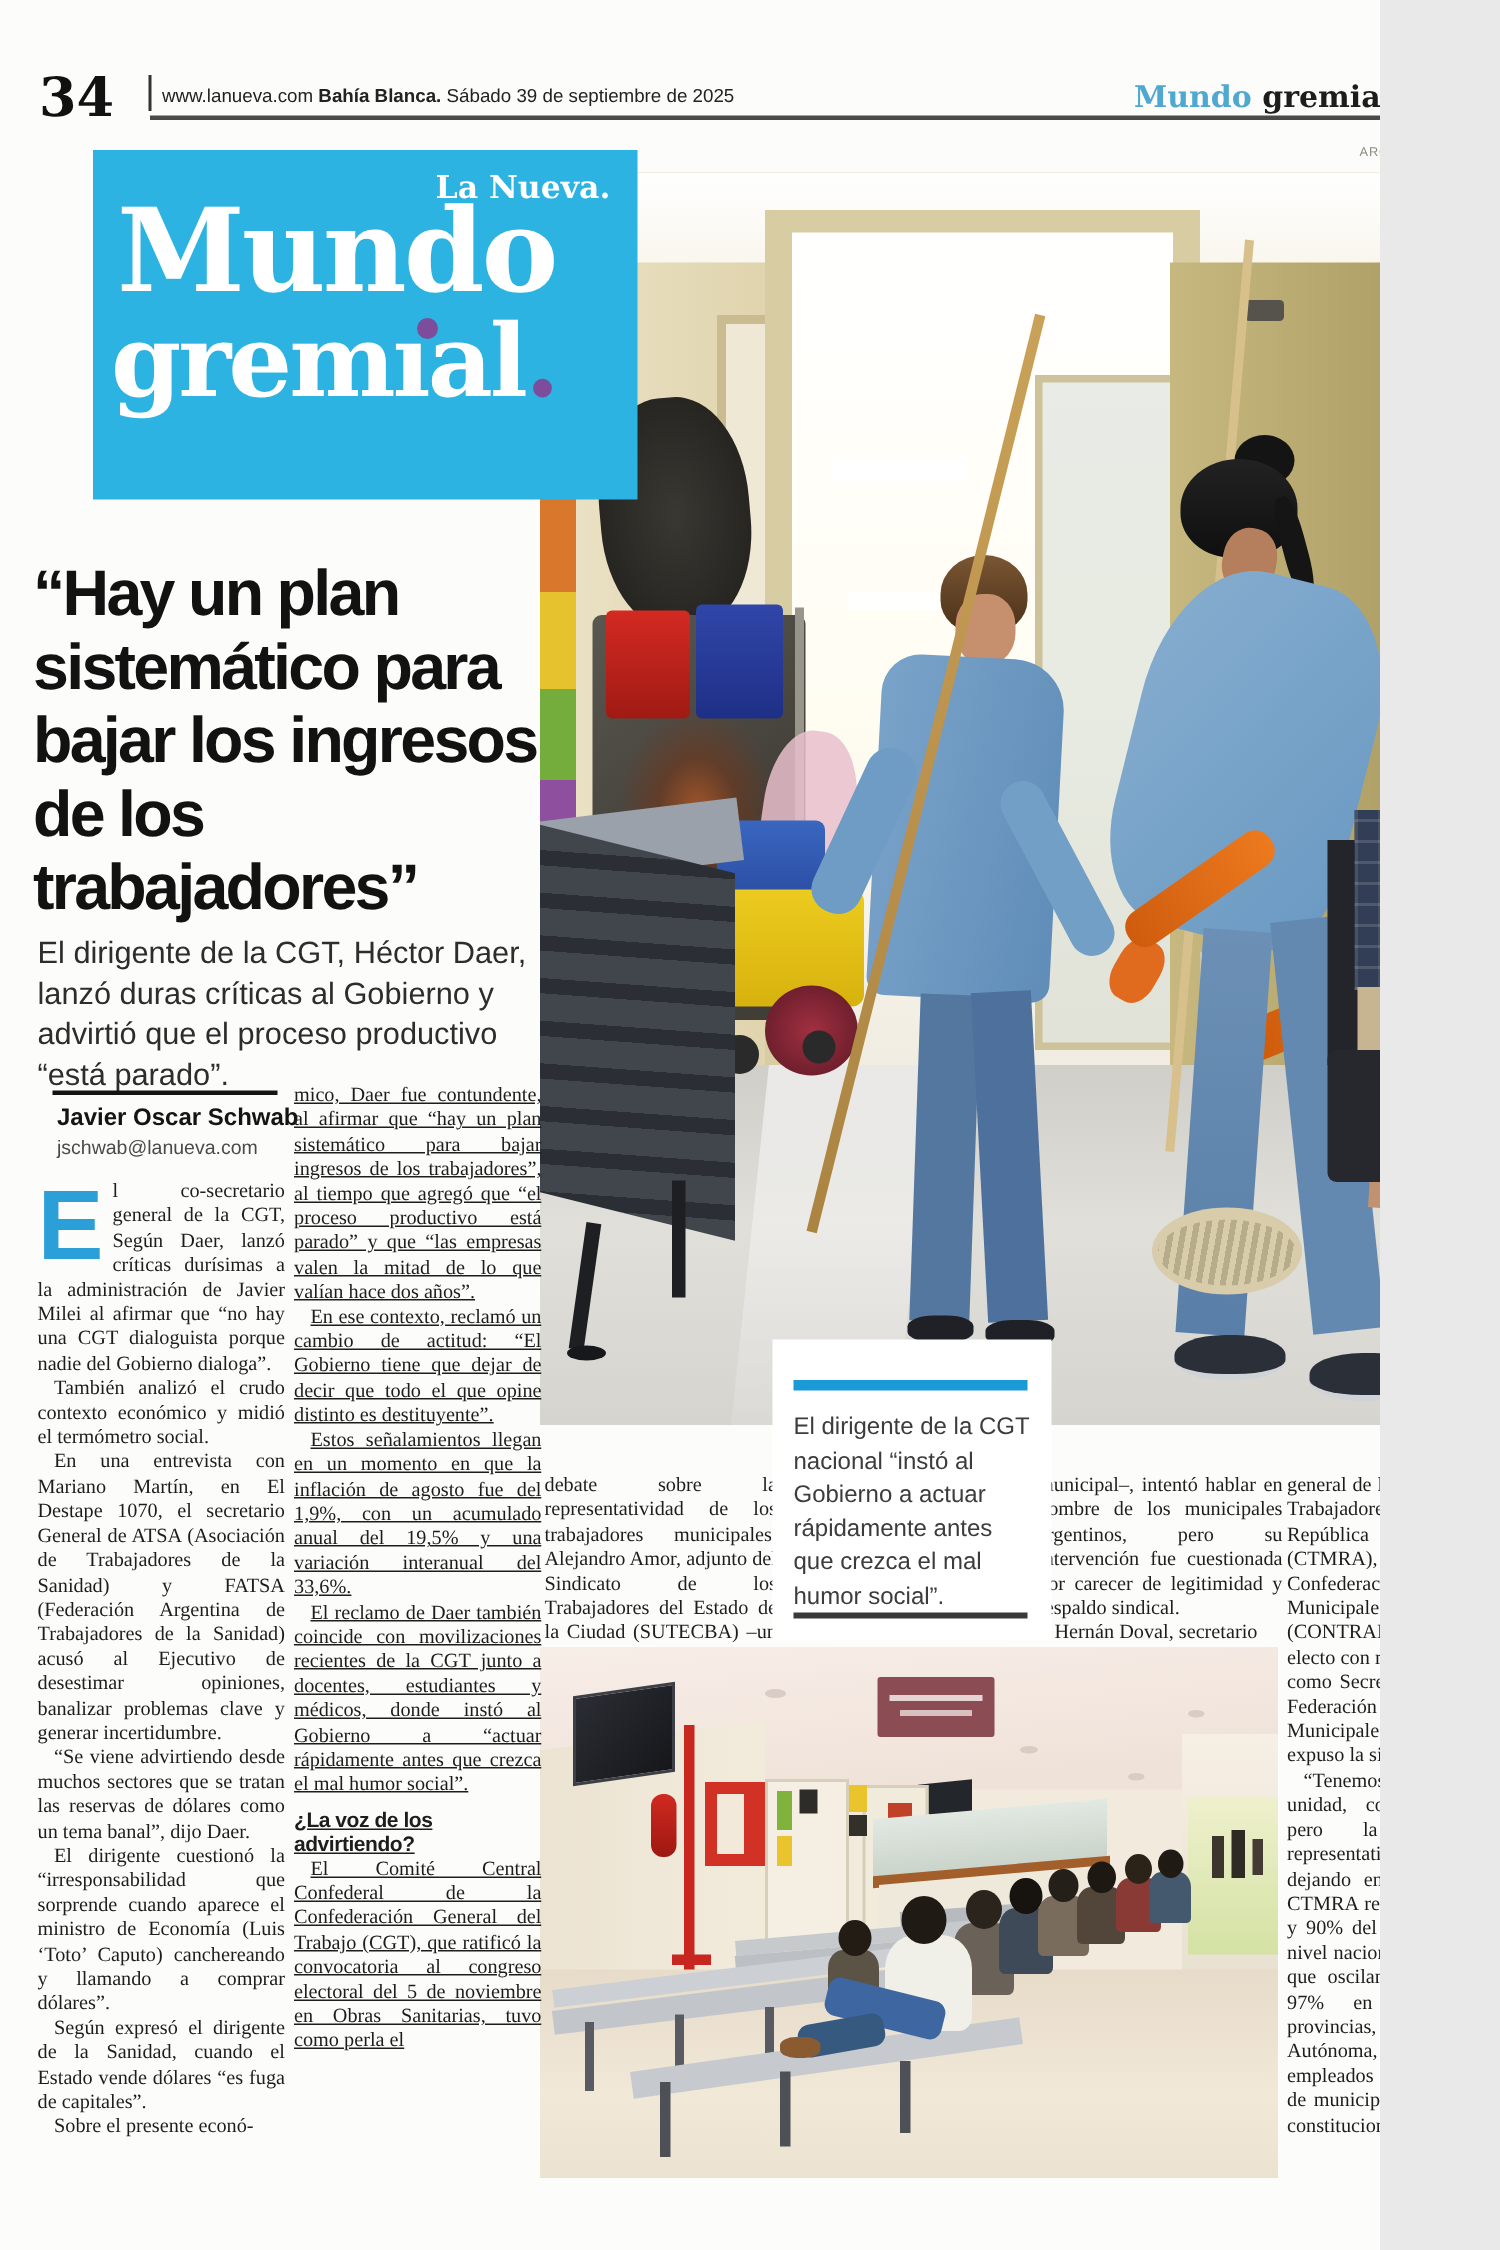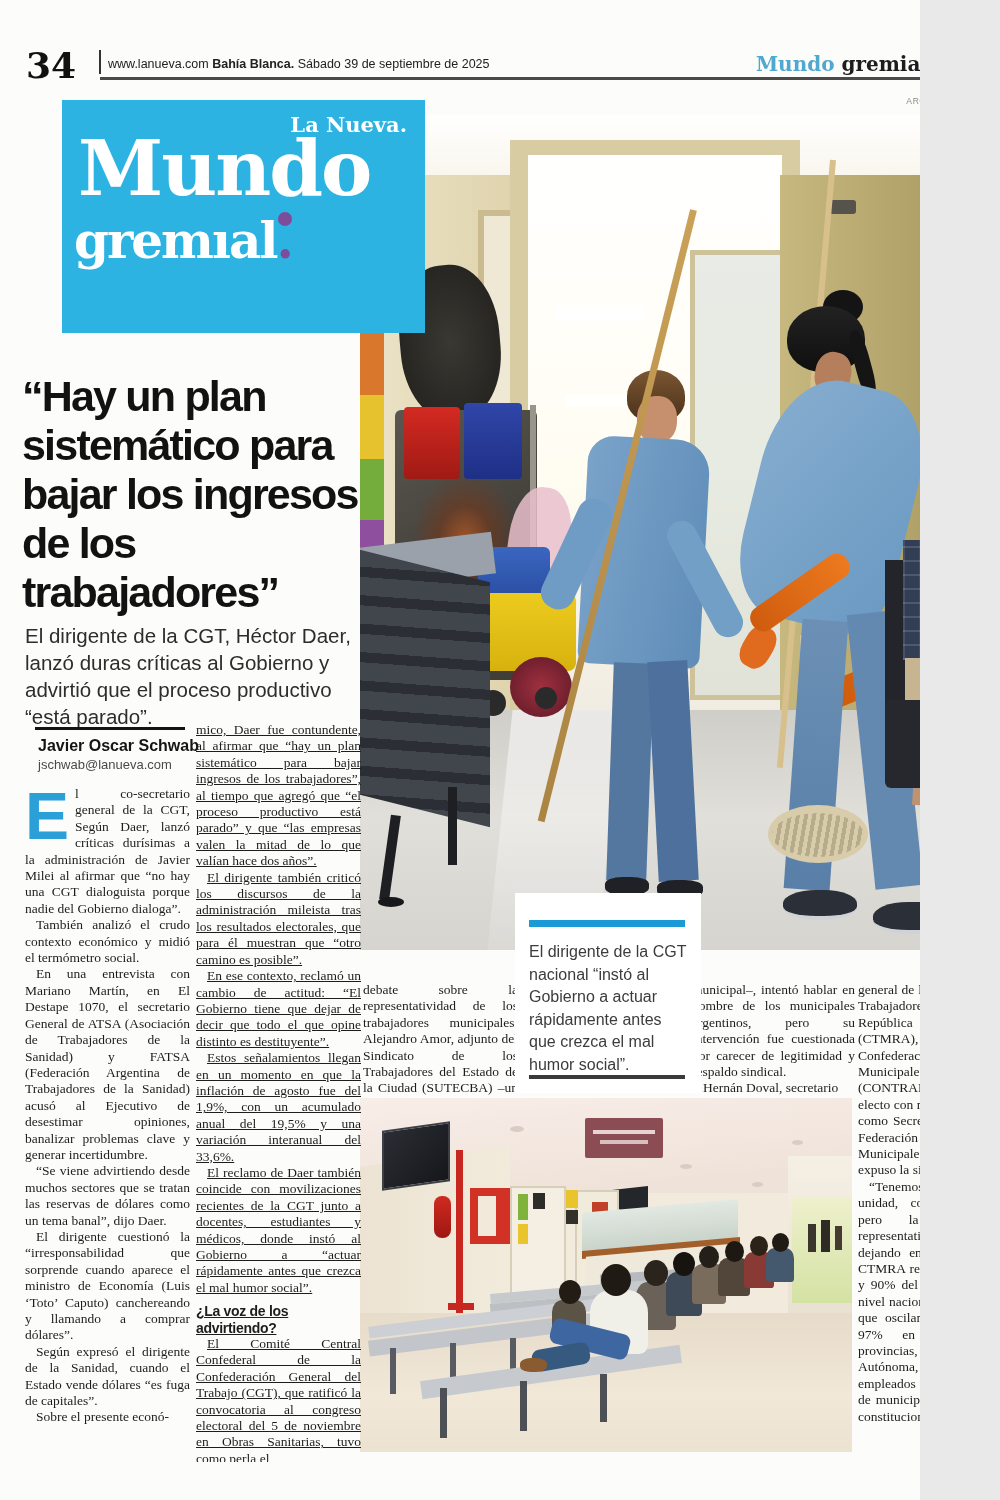--- a/index.html
+++ b/index.html
@@ -16,21 +16,21 @@
   .sec-blue{color:#4fa8cf;}
   .sec-black{color:#1d1d1d;}
   .brand-vrule{left:943px;top:50px;width:2px;height:25px;background:#444;}
   .brand-right{left:956px;top:52px;font-family:"DejaVu Serif",serif;font-weight:bold;font-size:20px;color:#1d1d1d;white-space:nowrap;}
   .mast-rule{left:100px;top:77px;width:900px;height:3px;background:#4a4a4a;}
 
   
   .logobox{left:62px;top:100px;width:363px;height:233px;background:#2cb3e2;overflow:visible;z-index:5;}
   .logo-brand{position:absolute;right:18px;top:12px;font-family:"DejaVu Serif",serif;font-weight:bold;font-size:21px;color:#fff;}
   .logo-l1{position:absolute;left:16px;top:28px;font-family:"DejaVu Serif",serif;font-weight:bold;font-size:77px;line-height:80px;color:#fff;letter-spacing:-2px;}
-  .logo-l2{position:absolute;left:12px;top:98px;font-family:"DejaVu Serif",serif;font-weight:bold;font-size:50px;line-height:86px;color:#fff;letter-spacing:-2px;}
+  .logo-l2{position:absolute;left:12px;top:98px;font-family:"DejaVu Serif",serif;font-weight:bold;font-size:67px;line-height:86px;color:#fff;letter-spacing:-2px;}
   .logo-dot{position:absolute;left:216px;top:112px;width:14px;height:14px;border-radius:50%;background:#7d4d9b;}
   .logo-period{color:#7d4d9b;}
 
   
   .headline{left:22px;top:372px;width:340px;font-family:"Liberation Sans",sans-serif;font-weight:900;
             font-size:43px;line-height:49px;letter-spacing:-1.8px;color:#121212;}
   .deck{left:25px;top:622px;width:330px;font-family:"Liberation Sans",sans-serif;font-size:20.5px;line-height:27px;color:#2d2d2d;}
   .by-rule{left:35px;top:727px;width:150px;height:3px;background:#141414;}
   .by-name{left:38px;top:737px;font-family:"Liberation Sans",sans-serif;font-weight:bold;font-size:16px;color:#141414;}
   .by-mail{left:38px;top:757px;font-family:"Liberation Sans",sans-serif;font-size:13px;color:#4a4a4a;}
@@ -169,21 +169,20 @@
     <p>También analizó el crudo contexto económico y midió el termómetro social.</p>
     <p>En una entrevista con Mariano Martín, en El Destape 1070, el secretario General de ATSA (Asociación de Trabajadores de la Sanidad) y FATSA (Federación Argentina de Trabajadores de la Sanidad) acusó al Ejecutivo de desestimar opiniones, banalizar problemas clave y generar incertidumbre.</p>
     <p>“Se viene advirtiendo desde muchos sectores que se tratan las reservas de dólares como un tema banal”, dijo Daer.</p>
     <p>El dirigente cuestionó la “irresponsabilidad que sorprende cuando aparece el ministro de Economía (Luis ‘Toto’ Caputo) canchereando y llamando a comprar dólares”.</p>
     <p>Según expresó el dirigente de la Sanidad, cuando el Estado vende dólares “es fuga de capitales”.</p>
     <p>Sobre el presente econó-</p>
   </div>
 
   <div class="col" style="left:196px;top:722px;width:165px;height:740px;text-decoration:underline;">
     <p class="ni">mico, Daer fue contundente, al afirmar que “hay un plan sistemático para bajar ingresos de los trabajadores”, al tiempo que agregó que “el proceso productivo está parado” y que “las empresas valen la mitad de lo que valían hace dos años”.</p>
-    <p>El dirigente también criticó los discursos de la administración mileista tras los resultados electorales, que para él muestran que “otro camino es posible”.</p>
     <p>En ese contexto, reclamó un cambio de actitud: “El Gobierno tiene que dejar de decir que todo el que opine distinto es destituyente”.</p>
     <p>Estos señalamientos llegan en un momento en que la inflación de agosto fue del 1,9%, con un acumulado anual del 19,5% y una variación interanual del 33,6%.</p>
     <p>El reclamo de Daer también coincide con movilizaciones recientes de la CGT junto a docentes, estudiantes y médicos, donde instó al Gobierno a “actuar rápidamente antes que crezca el mal humor social”.</p>
     <p class="subhead">¿La voz de los advirtiendo?</p>
     <p>El Comité Central Confederal de la Confederación General del Trabajo (CGT), que ratificó la convocatoria al congreso electoral del 5 de noviembre en Obras Sanitarias, tuvo como perla el</p>
   </div>
 
   <div class="col" style="left:363px;top:982px;width:155px;height:114px;">
     <p class="ni">debate sobre la representatividad de los trabajadores municipales. Alejandro Amor, adjunto del Sindicato de los Trabajadores del Estado de la Ciudad (SUTECBA) –un gremio no</p>
   </div>

